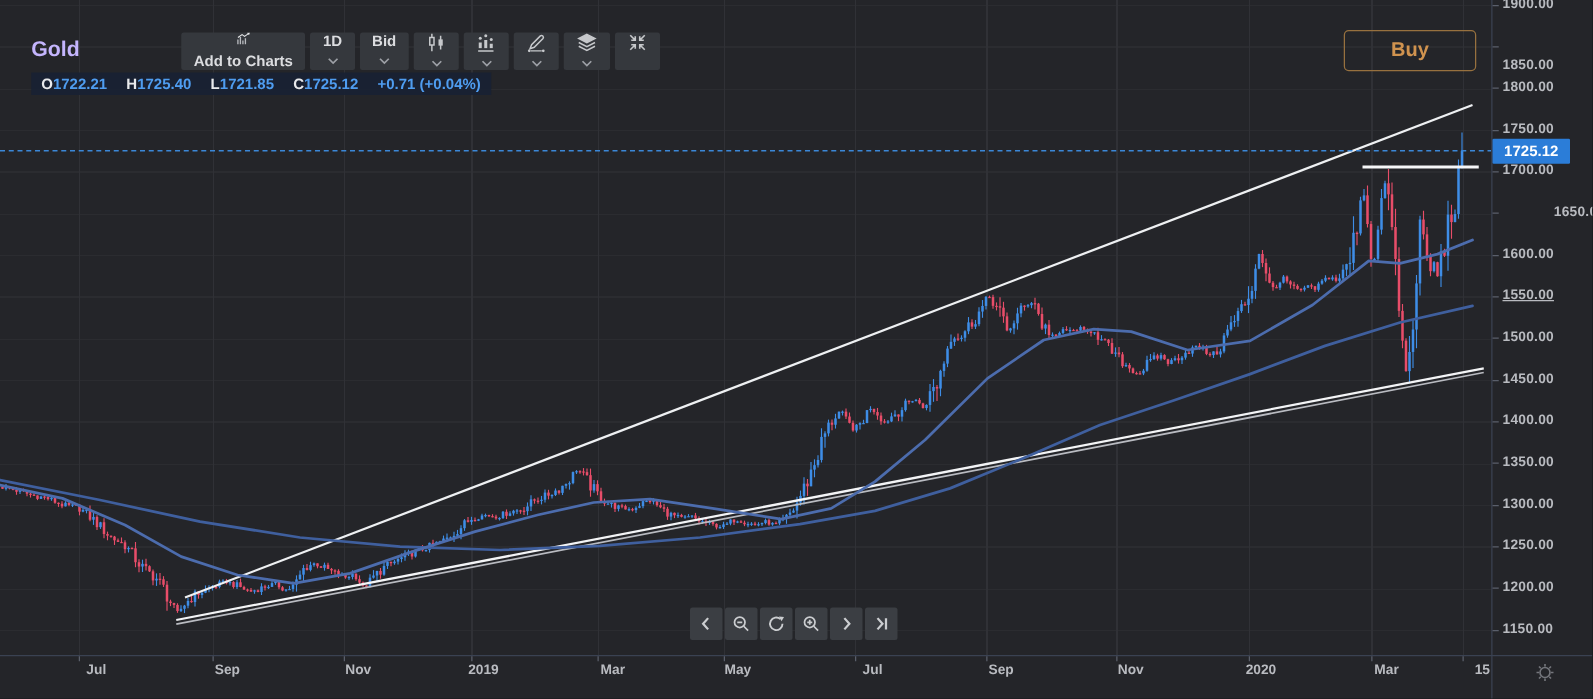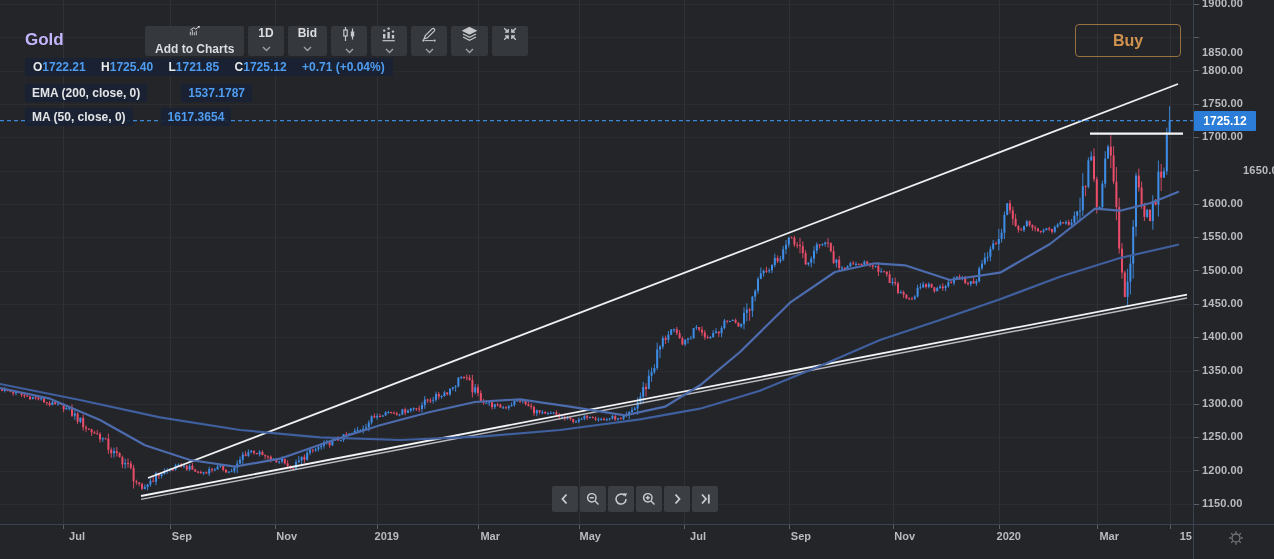--- a/index.html
+++ b/index.html
@@ -967,21 +967,21 @@
       <div class="pa-label" style="top: 63.6667px;">1800.00</div>
       <div class="pa-tick" style="top: 103.5px;"></div>
       <div class="pa-label" style="top: 97px;">1750.00</div>
       <div class="pa-tick" style="top: 136.833px;"></div>
       <div class="pa-label" style="top: 130.333px;">1700.00</div>
       <div class="pa-tick" style="top: 170.167px;"></div>
       <div class="pa-label" style="top: 163.667px; margin-left: 41px;">1650.00</div>
       <div class="pa-tick" style="top: 203.5px;"></div>
       <div class="pa-label" style="top: 197px;">1600.00</div>
       <div class="pa-tick" style="top: 236.833px;"></div>
-      <div class="pa-label" style="top: 230.333px;">1550.00</div>
+      <div class="pa-label" style="top: 230.333px; text-decoration: underline;">1550.00</div>
       <div class="pa-tick" style="top: 270.167px;"></div>
       <div class="pa-label" style="top: 263.667px;">1500.00</div>
       <div class="pa-tick" style="top: 303.5px;"></div>
       <div class="pa-label" style="top: 297px;">1450.00</div>
       <div class="pa-tick" style="top: 336.833px;"></div>
       <div class="pa-label" style="top: 330.333px;">1400.00</div>
       <div class="pa-tick" style="top: 370.167px;"></div>
       <div class="pa-label" style="top: 363.667px;">1350.00</div>
       <div class="pa-tick" style="top: 403.5px;"></div>
       <div class="pa-label" style="top: 397px;">1300.00</div>
@@ -1097,26 +1097,20 @@
   </div>
 
   <div class="quote-row">
     <span class="lbl">O</span><span class="v">1722.21</span>
     <span class="lbl">H</span><span class="v">1725.40</span>
     <span class="lbl">L</span><span class="v">1721.85</span>
     <span class="lbl">C</span><span class="v">1725.12</span>
     <span class="chg">+0.71 (+0.04%)</span>
   </div>
 
-  <div class="ind-row ind-ema">
-    <span class="chip name">EMA (200, close, 0)</span><span class="ind-gap-ema"></span><span class="chip val">1537.1787</span>
-  </div>
-  <div class="ind-row ind-ma">
-    <span class="chip name">MA (50, close, 0)</span><span class="ind-gap-ma"></span><span class="chip val">1617.3654</span>
-  </div>
 
   <button class="trade-btn buy">Buy</button>
 
   <div class="chart-nav">
     <button class="navbtn">
       <svg width="14" height="14" viewBox="0 0 14 14">
         <path d="M8.5 2.5 L4.5 7 L8.5 11.5" stroke="#cbcdd0" stroke-width="1.8" fill="none"></path>
       </svg>
     </button>
     <button class="navbtn">

